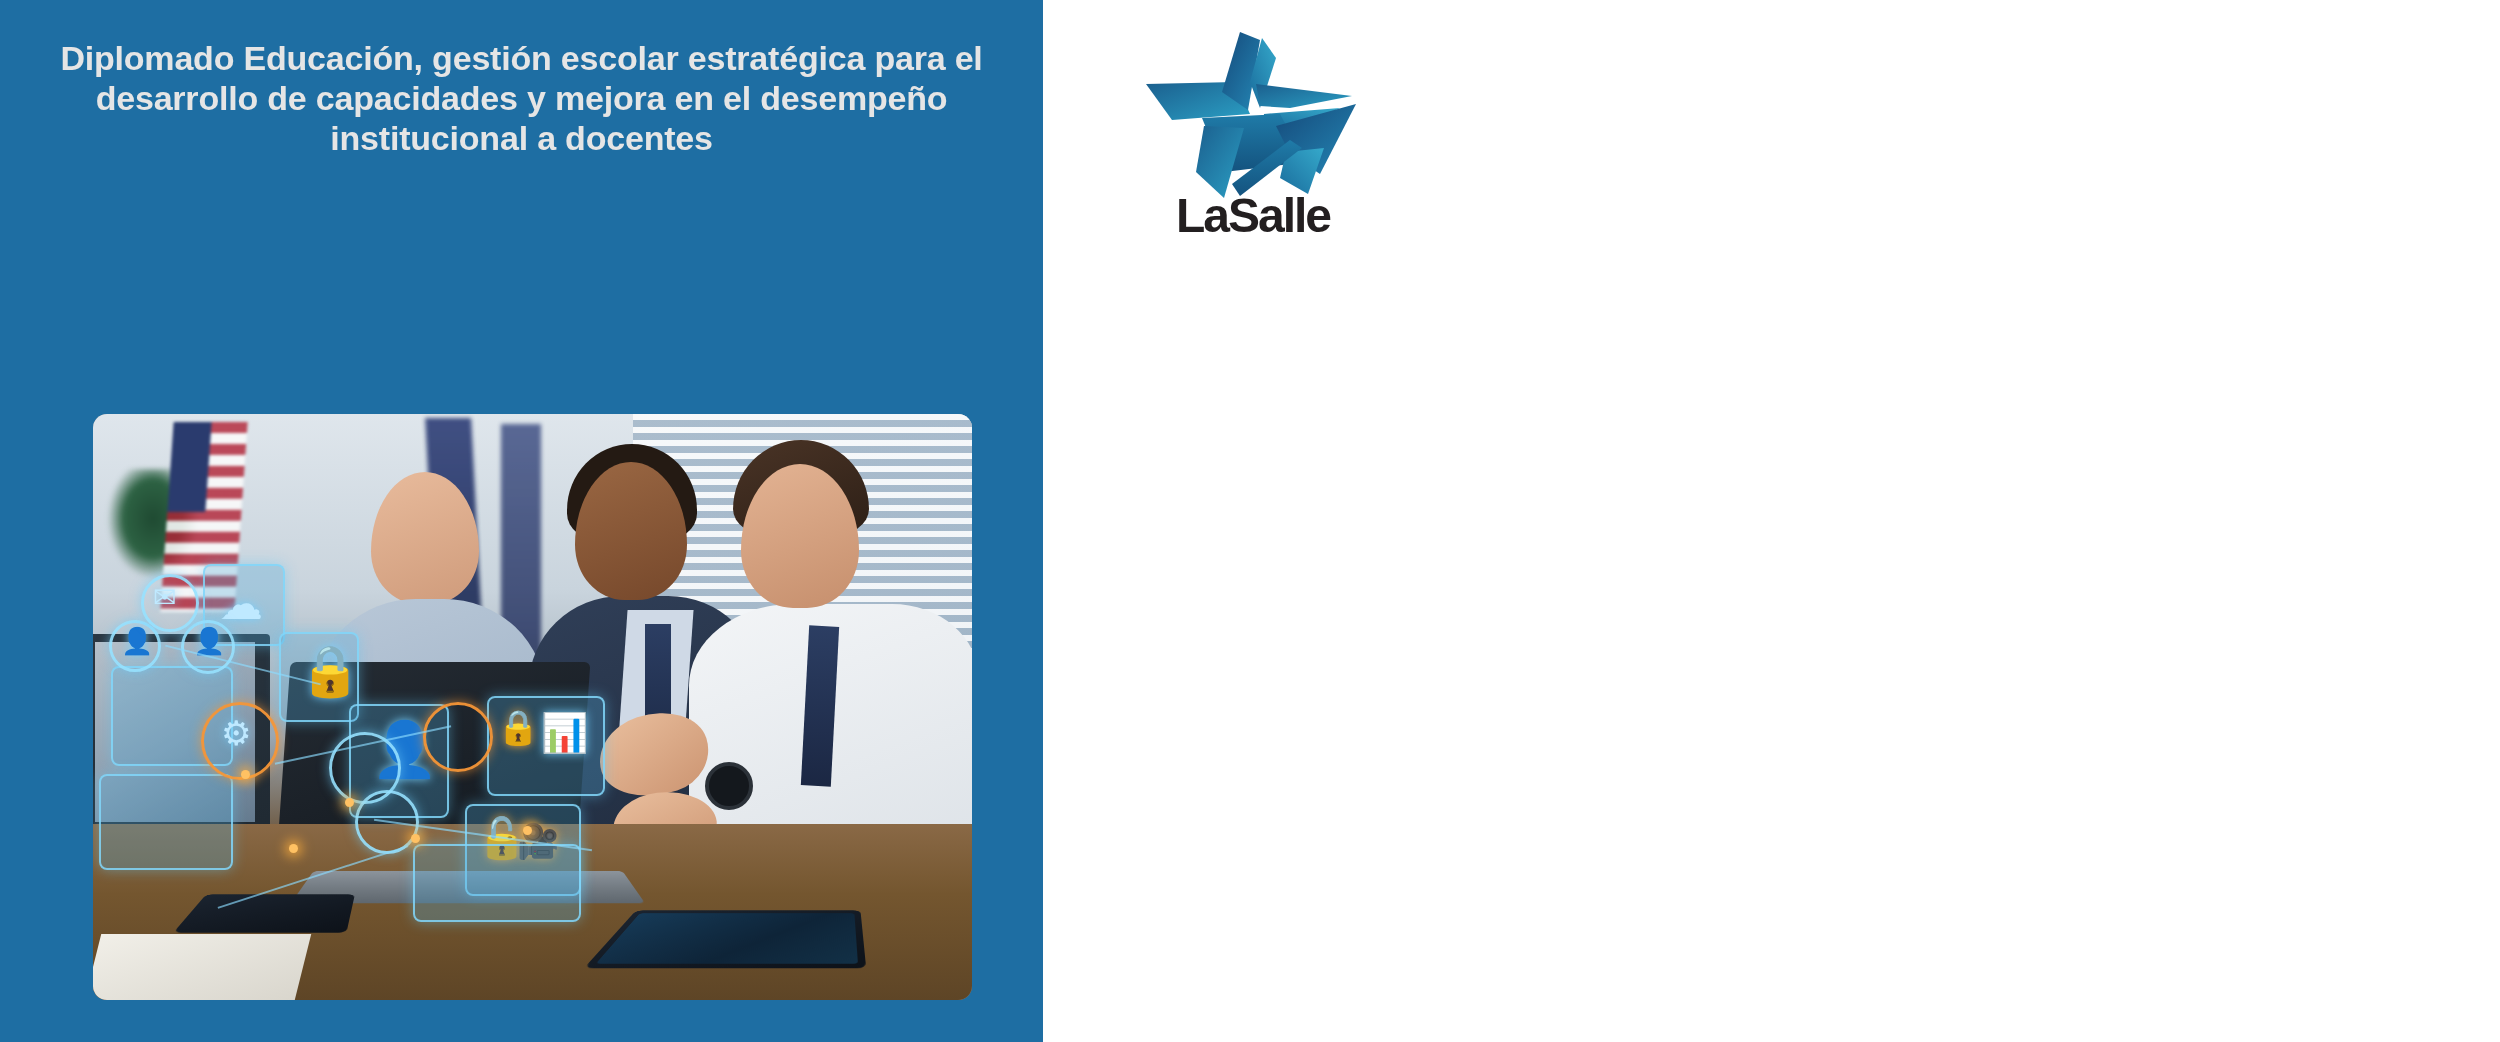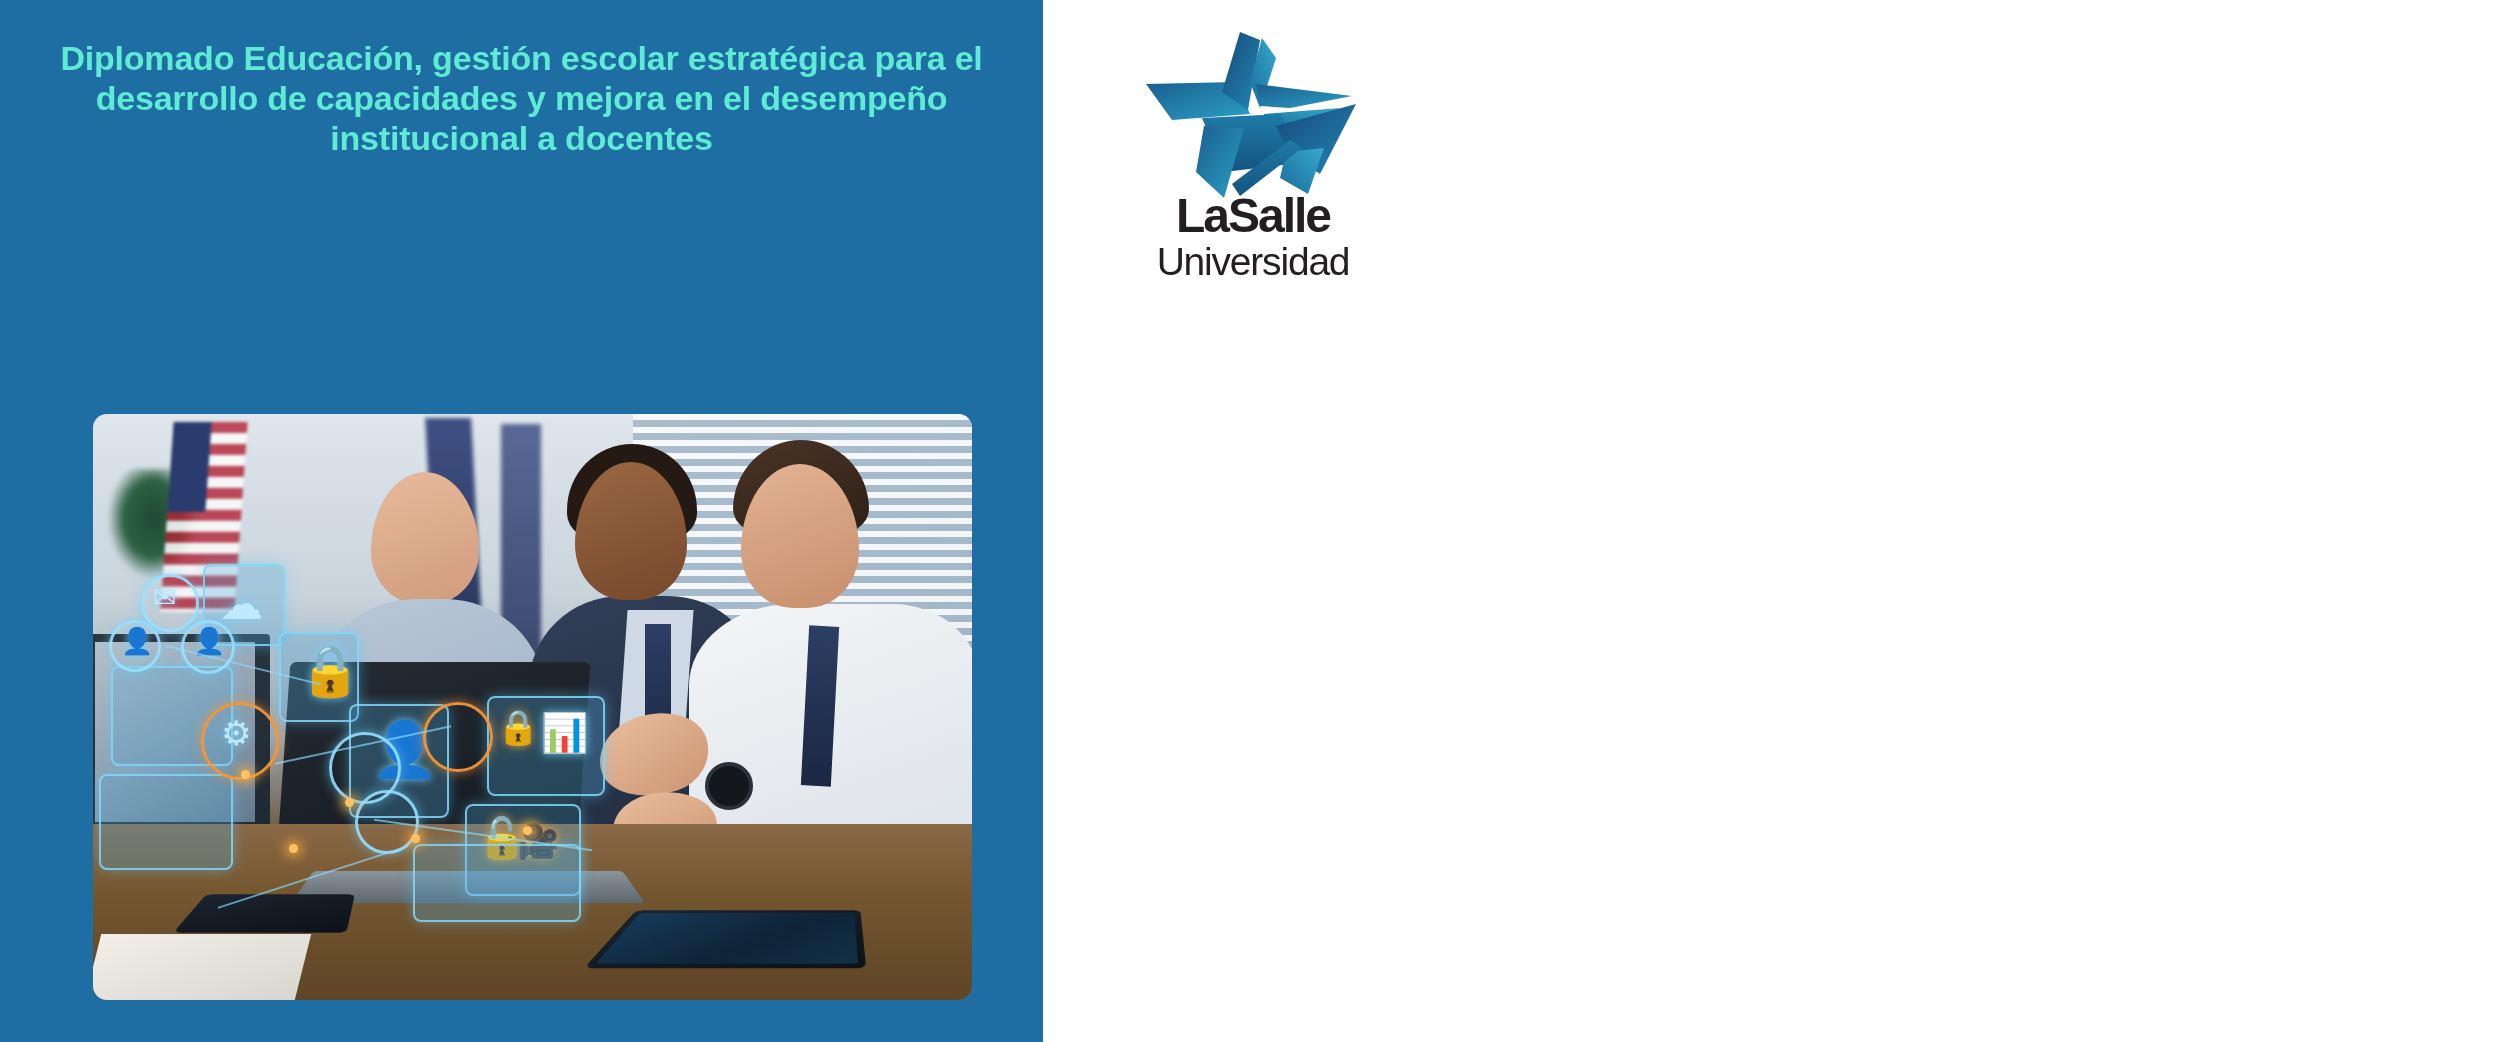--- a/index.html
+++ b/index.html
@@ -29,21 +29,21 @@
     height: 1042px;
     background: #1e6ea3;
     box-sizing: border-box;
   }
   .course-title {
     position: absolute;
     left: 50px;
     top: 38px;
     width: 943px;
     text-align: center;
-    color: #5eead4;
+    color: #e5e5e5;
     font-family: "Liberation Sans", sans-serif;
     font-weight: bold;
     font-size: 34px;
     line-height: 40px;
     letter-spacing: -0.2px;
   }
 
   
   .photo-frame {
     position: absolute;
@@ -478,18 +478,17 @@
       <polygon points="136,104 216,82 180,152 150,132" fill="url(#g2)"></polygon>
 
       <polygon points="64,104 104,106 84,176 56,150" fill="url(#g1)"></polygon>
 
       <polygon points="146,130 184,126 168,172 140,156" fill="url(#g3)"></polygon>
 
       <polygon points="92,162 150,118 162,126 100,174" fill="url(#g4)"></polygon>
     </svg>
     <div class="logo-wordmark">
       <span class="logo-lasalle">LaSalle</span>
-      <span class="logo-universidad">Universidad</span>
     </div>
   </div>
 
 
 </div>
 
 </body></html>

